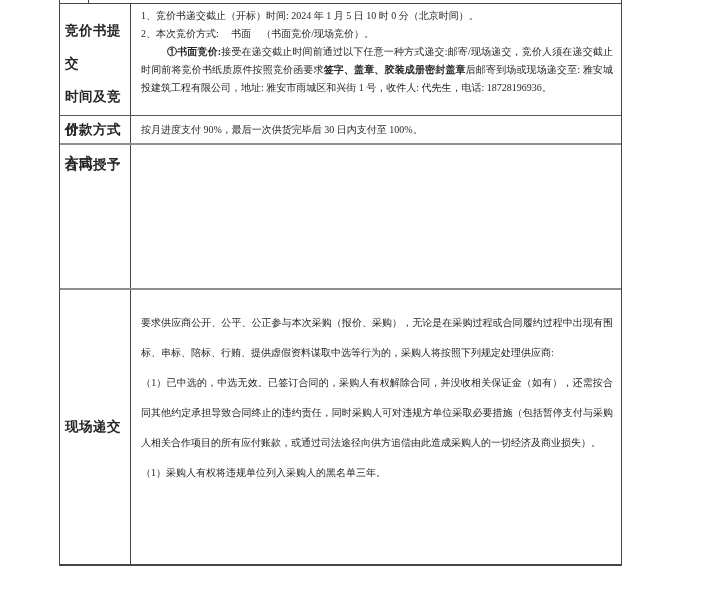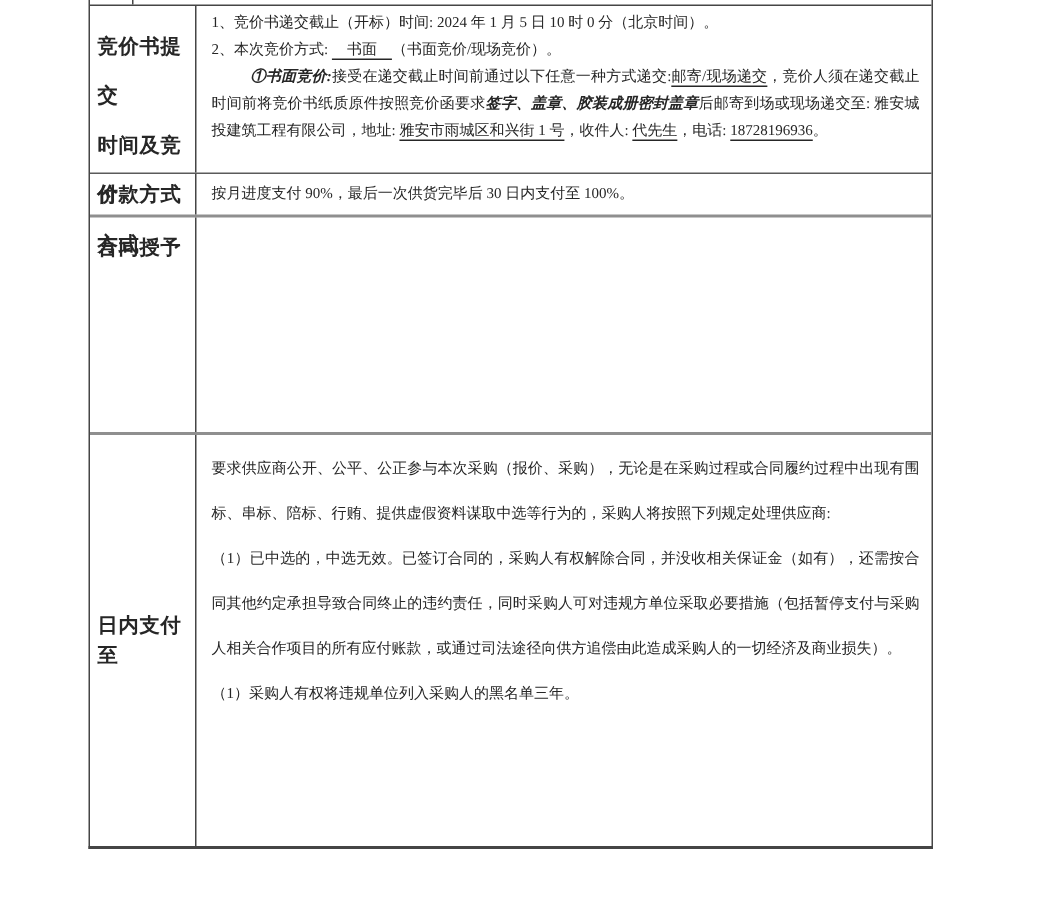--- a/index.html
+++ b/index.html
@@ -34,25 +34,25 @@
   .r1 .label{padding-top:10px;line-height:33px;white-space:pre-line;}
   .r1 .content{line-height:18px;padding-top:3px;}
   .r2{height:28px;border-top:1px solid #5a5a5a;}
   .r2 .label{display:flex;align-items:center;}
   .r2 .content{display:flex;align-items:center;line-height:16px;}
   .r3{height:145px;border-top:2px solid var(--border_gray,#8f8f8f);}
   .r3 .label{padding-top:10px;}
   .r3 .content{line-height:29px;padding-top:0;}
   .r4{height:276px;border-top:2px solid var(--border_gray,#8f8f8f);}
   .r4 .label{display:flex;align-items:center;}
-  .r4 .content{line-height:30px;padding-top:8px;}
+  .r4 .content{line-height:30px;padding-top:18px;}
   .para{margin:0;}
   .para.indent{text-indent:26px;}
-  .b{font-weight:bold;font-style:italic;}
-  .u{text-decoration:underline;text-underline-offset:3px;}
+  .b{font-weight:bold;}
+  .u{text-underline-offset:3px;}
 </style>
 </head>
 <body>
 
 <div class="doc-table">
 
   <div class="row sliver">
     <div class="stub"></div>
   </div>
 
@@ -72,21 +72,21 @@
     <div class="cell content">
         <div class="para"><span>按月进度支付 90%，最后一次供货完毕后 30 日内支付至 100%。</span></div>
       </div>
   </div>
 
   <div class="row r3">
     <div class="cell label">合同授予</div>
   </div>
 
   <div class="row r4">
-    <div class="cell label">日内支付至</div>
+    <div class="cell label">现场递交</div>
     <div class="cell content">
         <div class="para"><span>要求供应商公开、公平、公正参与本次采购（报价、采购），无论是在采购过程或合同履约过程中出现有围标、串标、陪标、行贿、提供虚假资料谋取中选等行为的，采购人将按照下列规定处理供应商:</span></div>
         <div class="para"><span>（1）已中选的，中选无效。已签订合同的，采购人有权解除合同，并没收相关保证金（如有），还需按合同其他约定承担导致合同终止的违约责任，同时采购人可对违规方单位采取必要措施（包括暂停支付与采购人相关合作项目的所有应付账款，或通过司法途径向供方追偿由此造成采购人的一切经济及商业损失）。</span></div>
         <div class="para"><span>（1）采购人有权将违规单位列入采购人的黑名单三年。</span></div>
       </div>
   </div>
 
 </div>
 
 </body></html>

